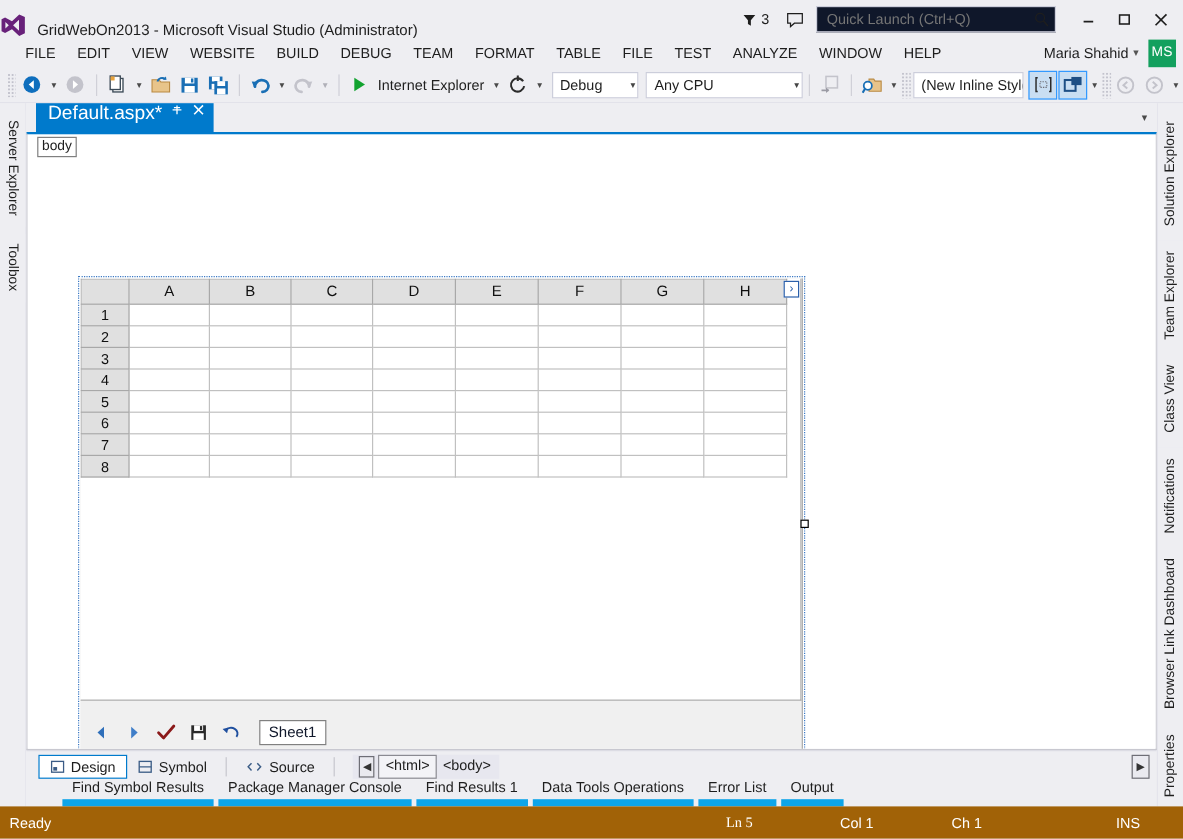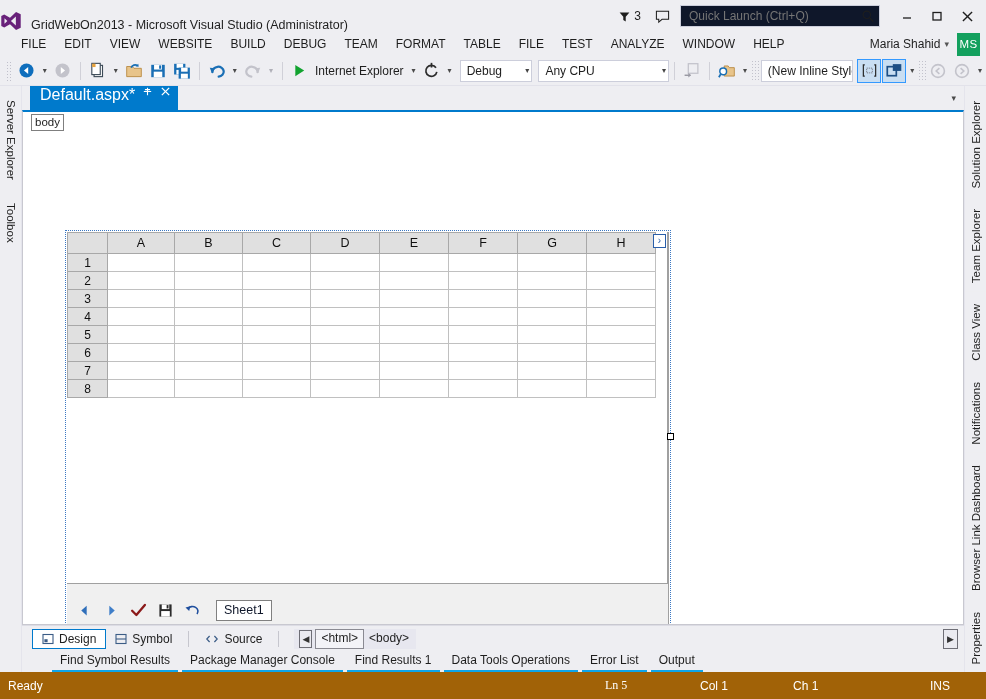--- a/index.html
+++ b/index.html
@@ -262,21 +262,21 @@
     display:flex; align-items:center; justify-content:center; font-size:9px; color:#333;
   }
 
   
   #bottom-tabs {
     height: 21px; background:#eeeef2; display:flex; align-items:flex-end;
     padding-left: 30px; gap: 0px;
   }
   .btm-tab {
     font-size: 12px; color:#1e1e1e; padding: 1px 8px 3px 8px;
-    border-bottom: 2px solid #0ea5e9; margin-right: 4px; white-space:nowrap;
+    border-bottom: 6px solid #0ea5e9; margin-right: 4px; white-space:nowrap;
   }
 
   
   #statusbar {
     position:absolute; left:0; right:0; bottom:0; height: 27px;
     background:#a16207; color:#ffffff;
     display:flex; align-items:center; font-size:12px;
   }
   #status-text { padding-left: 8px; }
   .status-cell { position:absolute; font-size:12px; }

